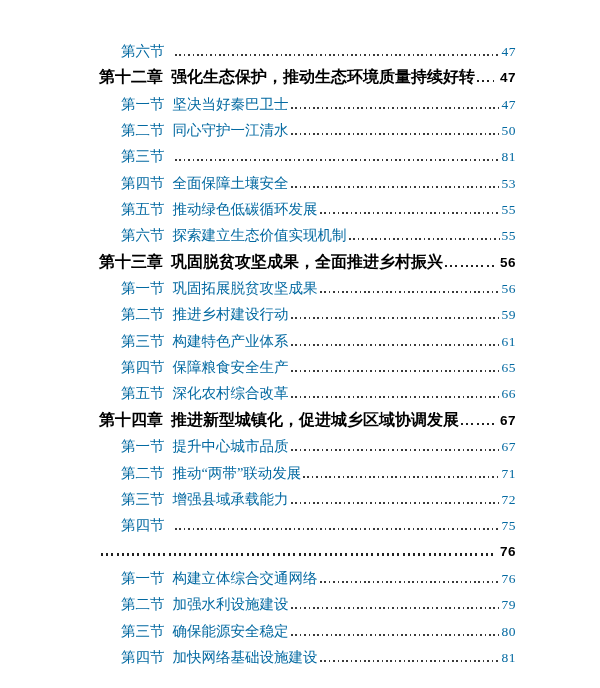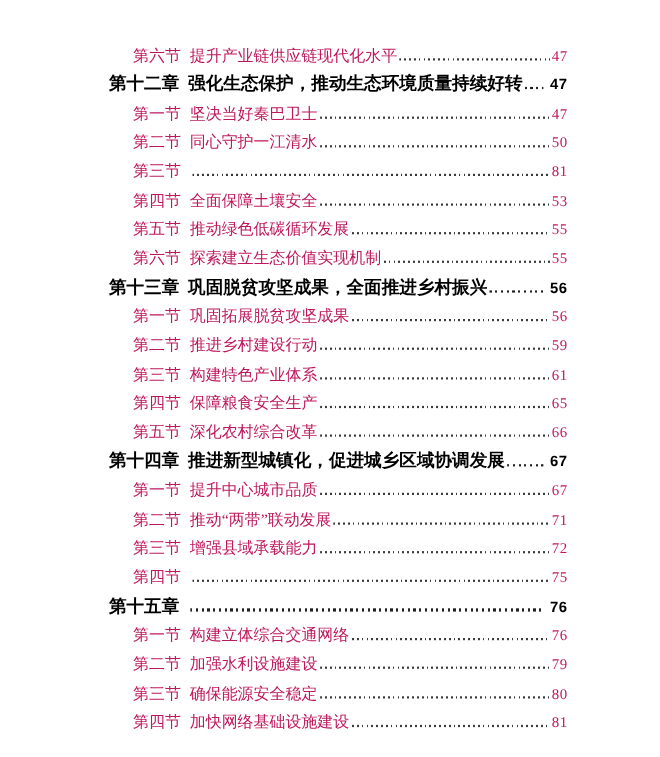--- a/index.html
+++ b/index.html
@@ -41,21 +41,21 @@
   }
   .row .page-num {
     font-family: "Liberation Serif", "DejaVu Serif", serif;
     font-size: 13.5px;
     letter-spacing: 0.5px;
   }
   
   .row.section {
     padding-left: 22px;
     font-size: 14.5px;
-    color: #be185d;
+    color: #0369a1;
   }
   
   .row.chapter {
     font-family: "Liberation Sans", "DejaVu Sans", sans-serif;
     font-weight: bold;
     font-size: 16px;
     color: #000000;
   }
   .row.chapter .leader {
     height: 2.2px;
@@ -68,21 +68,20 @@
     font-size: 13.5px;
   }
 </style>
 </head>
 <body>
 
 <div class="page">
   <div class="toc" id="toc">
   <div class="row section">
     <span class="label">第六节</span>
-    <span class="title">提升产业链供应链现代化水平</span>
     <span class="leader"></span>
     <span class="page-num">47</span>
   </div>
 
   <div class="row chapter">
     <span class="label">第十二章</span>
     <span class="title">强化生态保护，推动生态环境质量持续好转</span>
     <span class="leader"></span>
     <span class="page-num">47</span>
   </div>
@@ -198,21 +197,20 @@
     <span class="page-num">72</span>
   </div>
 
   <div class="row section">
     <span class="label">第四节</span>
     <span class="leader"></span>
     <span class="page-num">75</span>
   </div>
 
   <div class="row chapter">
-    <span class="label">第十五章</span>
     <span class="leader"></span>
     <span class="page-num">76</span>
   </div>
 
   <div class="row section">
     <span class="label">第一节</span>
     <span class="title">构建立体综合交通网络</span>
     <span class="leader"></span>
     <span class="page-num">76</span>
   </div>

